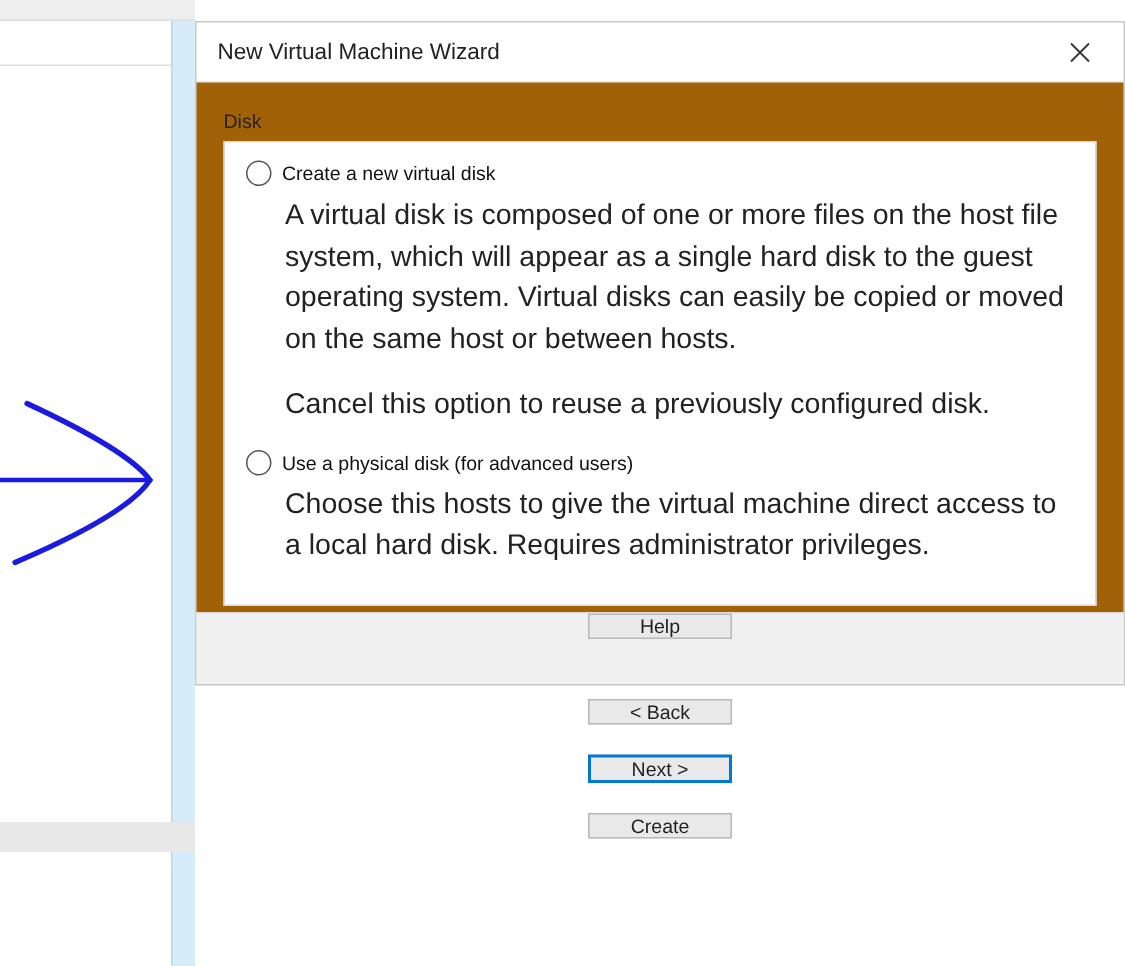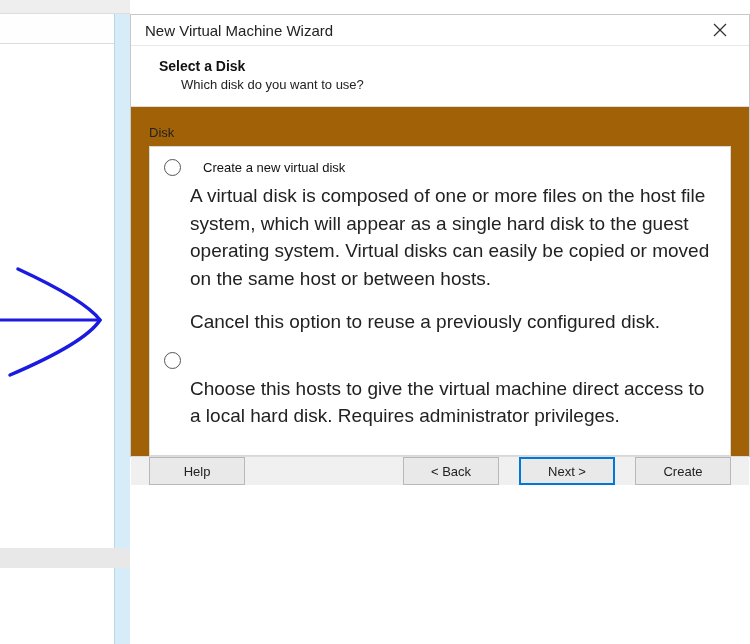--- a/index.html
+++ b/index.html
@@ -117,21 +117,21 @@
       background: #fff;
       padding: 12px 14px 18px 14px;
       height: 310px;
     }
     .option {
       margin-bottom: 16px;
     }
     .option-head {
       display: flex;
       align-items: center;
-      gap: 22px;
+      gap: 7px;
       margin-bottom: 6px;
       cursor: pointer;
     }
     .radio {
       width: 17px; height: 17px;
       border: 1.5px solid #555;
       border-radius: 50%;
       display: flex; align-items: center; justify-content: center;
       flex-shrink: 0;
     }
@@ -152,20 +152,21 @@
       padding-left: 26px;
     }
     .footer {
       height: 48px;
       background: #f0f0f0;
       border-top: 1px solid #dcdcdc;
       display: flex;
       align-items: center;
       padding: 0 18px;
       gap: 20px;
+      flex-direction: column;
     }
     .spacer { flex: 1; }
     .btn {
       height: 28px;
       min-width: 96px;
       background: #e9e9e9;
       border: 1px solid #b8b8b8;
       font-size: 13px;
       color: #222;
       display: flex; align-items: center; justify-content: center;
@@ -198,44 +199,41 @@
   <div class="titlebar">
     <div class="titlebar-title">New Virtual Machine Wizard</div>
     <div class="close-btn">
       <svg width="14" height="14" viewBox="0 0 14 14">
         <line x1="1" y1="1" x2="13" y2="13" stroke="#333" stroke-width="1.2"></line>
         <line x1="13" y1="1" x2="1" y2="13" stroke="#333" stroke-width="1.2"></line>
       </svg>
     </div>
   </div>
 
-  <div class="header-band">
-    <div class="header-title">Select a Disk</div>
-    <div class="header-sub">Which disk do you want to use?</div>
-  </div>
 
   <div class="body">
     <div class="group-label">Disk</div>
     <div class="group-box">
 
       <div class="option">
         <div class="option-head">
           <span class="radio"></span>
           <span class="option-label">Create a new virtual disk</span>
         </div>
         <div class="option-desc">A virtual disk is composed of one or more files on the host file system, which will appear as a single hard disk to the guest operating system. Virtual disks can easily be copied or moved on the same host or between hosts.</div>
       </div>
 
       <div class="option">
         <div class="option-desc">Cancel this option to reuse a previously configured disk.</div>
       </div>
 
       <div class="option">
         <div class="option-head">
           <span class="radio"></span>
+          <span class="option-label">Use a physical disk (for advanced users)</span>
         </div>
         <div class="option-desc">Choose this hosts to give the virtual machine direct access to a local hard disk. Requires administrator privileges.</div>
       </div>
 
     </div>
   </div>
 
   <div class="footer">
     <button class="btn help">Help</button>
     <div class="spacer"></div>

